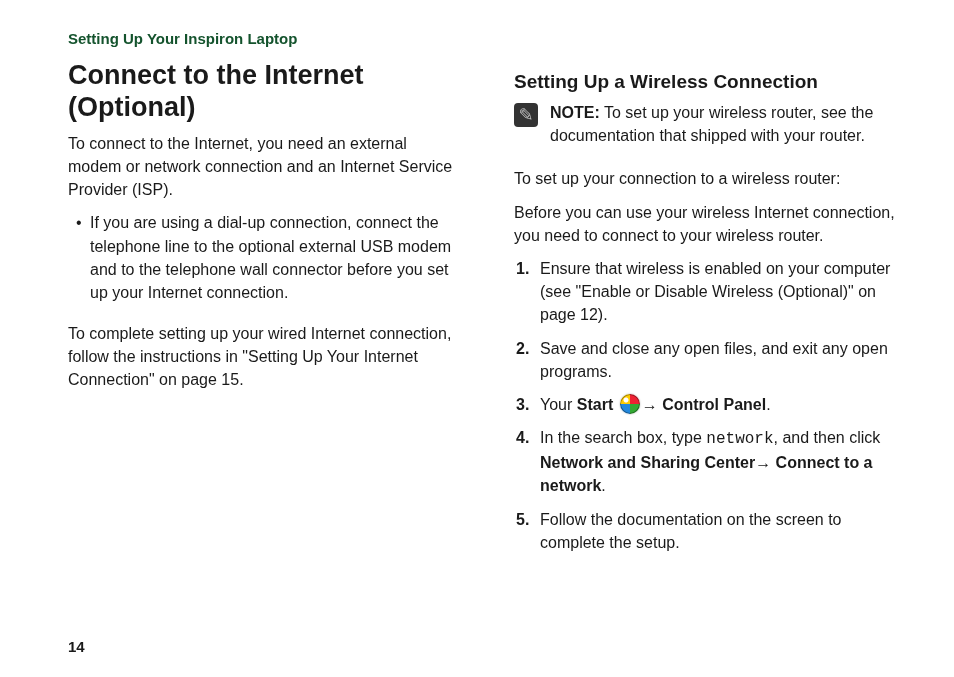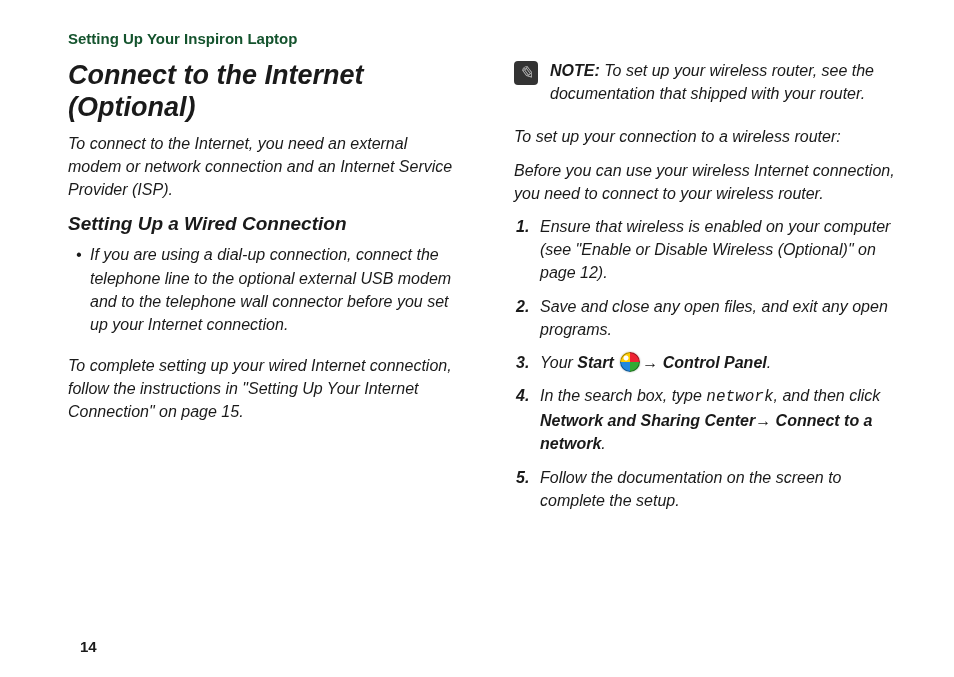--- a/index.html
+++ b/index.html
@@ -14,21 +14,20 @@
   }
   .header {
     font-size: 15px;
     font-weight: 600;
     color: #14532d;
     margin-bottom: 12px;
   }
   .columns {
     display: flex;
     gap: 56px;
-    font-style: italic;
   }
   .col { flex: 1; min-width: 0; }
   h1 {
     font-size: 27px;
     font-weight: 700;
     line-height: 1.2;
     margin-bottom: 8px;
   }
   h2 {
     font-size: 19px;
@@ -89,42 +88,42 @@
     vertical-align: -4px;
     background:
       radial-gradient(circle at 30% 30%, #fff 0 2px, transparent 3px),
       conic-gradient(#e23 0 90deg, #3a3 90deg 180deg, #28d 180deg 270deg, #fc0 270deg 360deg);
     box-shadow: inset 0 0 0 1px #0006, 0 0 2px #0005;
     margin: 0 2px;
   }
   .page-number {
     position: absolute;
     bottom: 22px;
-    left: 80px;
+    left: 68px;
     font-weight: 700;
     font-size: 15px;
   }
 </style>
 </head>
 <body>
 
 <div class="header">Setting Up Your Inspiron Laptop</div>
 
 <div class="columns">
   <div class="col">
     <h1>Connect to the Internet (Optional)</h1>
     <p>To connect to the Internet, you need an external modem or network connection and an Internet Service Provider (ISP).</p>
-    <h2>Setting Up a Wired Connection</h2>
     <ul class="bullets">
       <li>If you are using a dial-up connection, connect the telephone line to the optional external USB modem and to the telephone wall connector before you set up your Internet connection.</li>
     </ul>
     <p>To complete setting up your wired Internet connection, follow the instructions in "Setting Up Your Internet Connection" on page 15.</p>
   </div>
 
   <div class="col">
+    <h2>Setting Up a Wireless Connection</h2>
     <div class="note-row">
       <div class="note-icon">✎</div>
       <p>
         <span class="bold">NOTE:</span><span> To set up your wireless router, see the documentation that shipped with your router.</span>
       </p>
     </div>
     <p>To set up your connection to a wireless router:</p>
     <p>Before you can use your wireless Internet connection, you need to connect to your wireless router.</p>
     <ol class="steps">
       <li>

